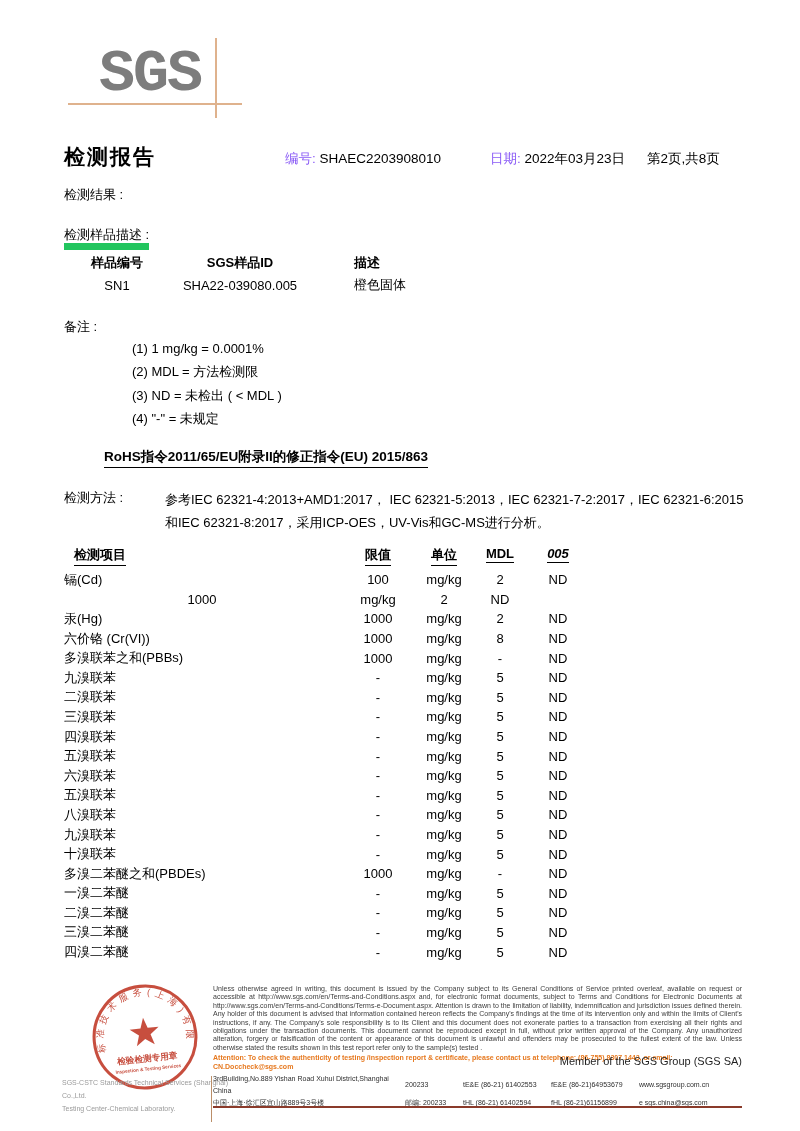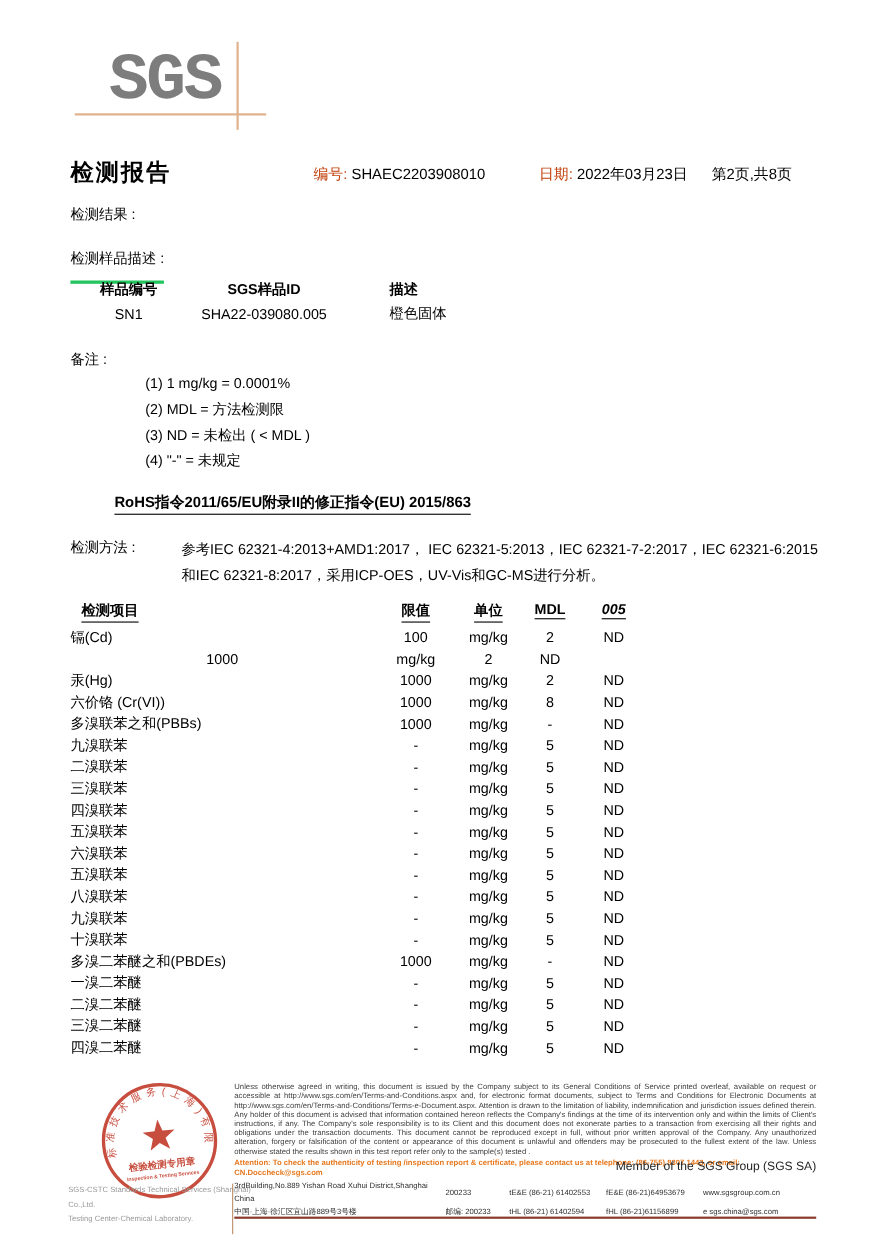--- a/index.html
+++ b/index.html
@@ -12,25 +12,25 @@
              color:#7d7d7d;letter-spacing:-2px;font-family:Liberation Mono, monospace;}
   .logo-hline{position:absolute;left:68px;top:103px;width:174px;height:2px;background:#dfb28d;}
   .logo-vline{position:absolute;left:215px;top:38px;width:2px;height:80px;background:#dfb28d;}
 
   
   .title-row{position:absolute;left:64px;top:141px;width:680px;height:32px;}
   .doc-title{position:absolute;left:0;top:2px;font-size:21px;font-weight:bold;letter-spacing:2px;}
   .no-group{position:absolute;left:221px;top:9px;font-size:13.5px;}
   .date-group{position:absolute;left:426px;top:9px;font-size:13.5px;}
   .page-info{position:absolute;left:583px;top:9px;font-size:13.5px;}
-  .lbl{color:#c2410c;}
+  .lbl{color:#8b5cf6;}
 
   
   .sec-label{position:absolute;left:64px;font-size:13px;}
-  .u{border-bottom:3px solid #22c55e;padding-bottom:13px;}
+  .u{border-bottom:7px solid #22c55e;padding-bottom:1px;}
 
   
   .sample-table{position:absolute;left:64px;top:252px;width:420px;font-size:13px;}
   .srow{display:grid;grid-template-columns:106px 140px 160px;height:22px;align-items:center;}
   .srow .c0,.srow .c1{text-align:center;}
   .srow .c2{text-align:left;padding-left:4px;margin-left:40px;}
   .srow.head{font-weight:bold;}
 
   
   .notes{position:absolute;left:132px;top:337px;font-size:13px;line-height:23.4px;}

